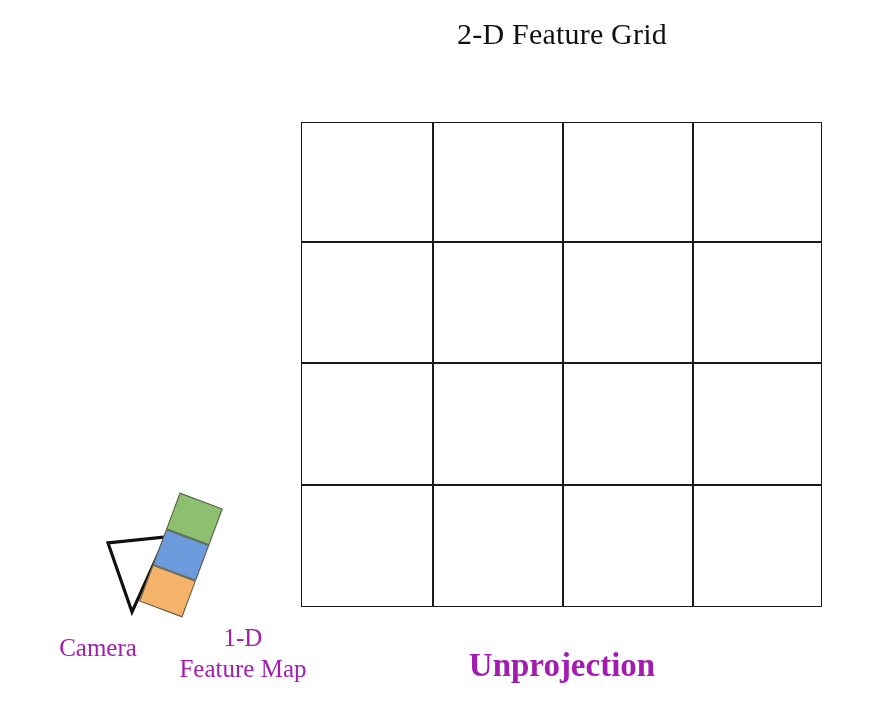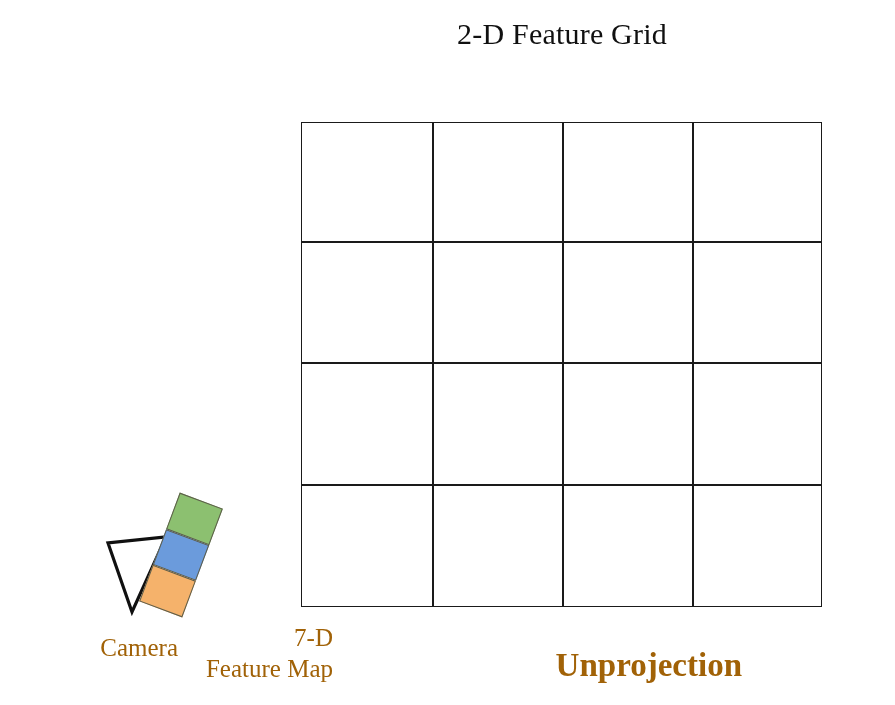--- a/index.html
+++ b/index.html
@@ -89,22 +89,22 @@
     box-sizing: border-box;
     border: 1.1px solid #5d5d4a;
   }
   #strip-cell-green  { top: 0px;    background: #8cc070; }
   #strip-cell-blue   { top: 38.6px; background: #6b9bdc; }
   #strip-cell-orange { top: 77.2px; background: #f5b26b; }
 
   
   .caption {
     position: absolute;
-    text-align: right;
-    color: #a16207;
+    text-align: center;
+    color: #a21caf;
     white-space: nowrap;
   }
   #camera-label {
     left: 18px;
     top: 633px;
     width: 160px;
     font-size: 25px;
     line-height: 30px;
   }
   #feature-map-label {
@@ -160,19 +160,19 @@
 
   <div id="feature-map-strip" style="transform: rotate(20.5deg);">
     <div class="strip-cell" id="strip-cell-green" style="background: rgb(140, 192, 112);"></div>
     <div class="strip-cell" id="strip-cell-blue" style="background: rgb(107, 155, 220);"></div>
     <div class="strip-cell" id="strip-cell-orange" style="background: rgb(245, 178, 107);"></div>
   </div>
 
   <div class="caption" id="camera-label">Camera</div>
 
   <div class="caption" id="feature-map-label">
-    <span class="line">7-D</span>
+    <span class="line">1-D</span>
     <span class="line">Feature Map</span>
   </div>
 
   <div class="caption" id="unprojection-label">Unprojection</div>
 
 </div>
 
 </body></html>

